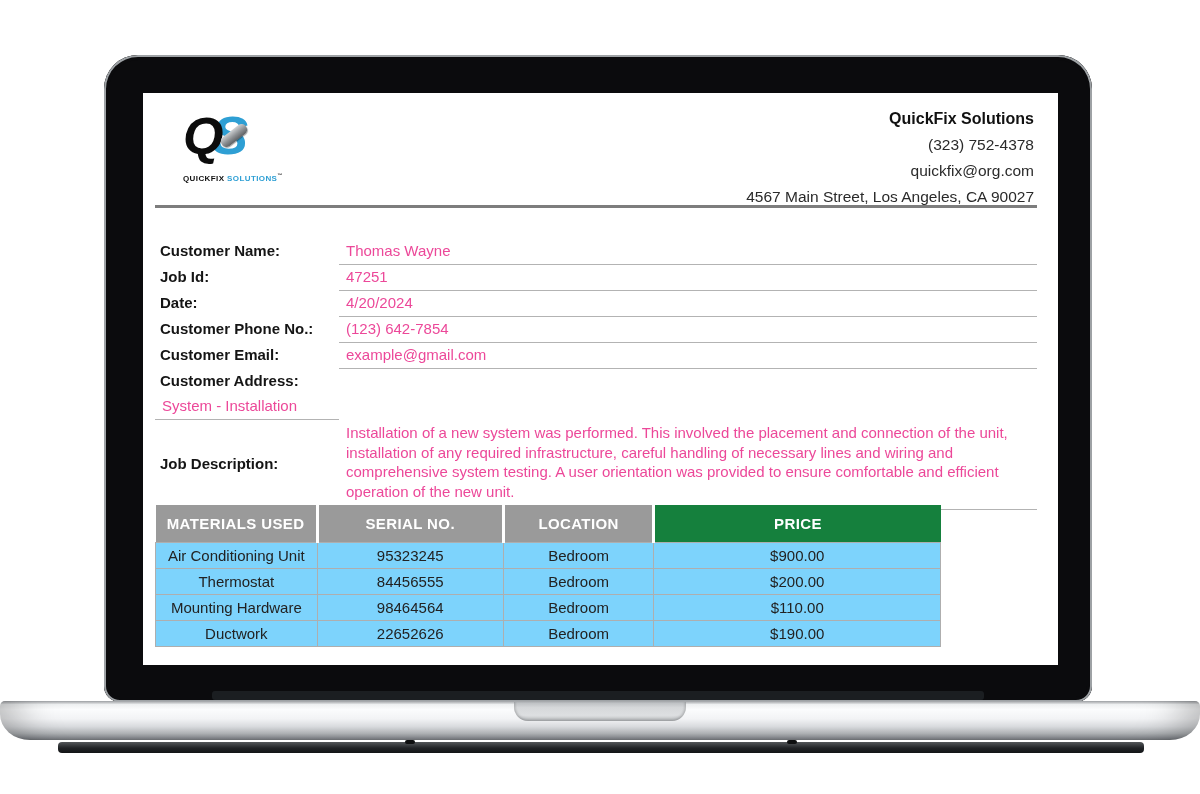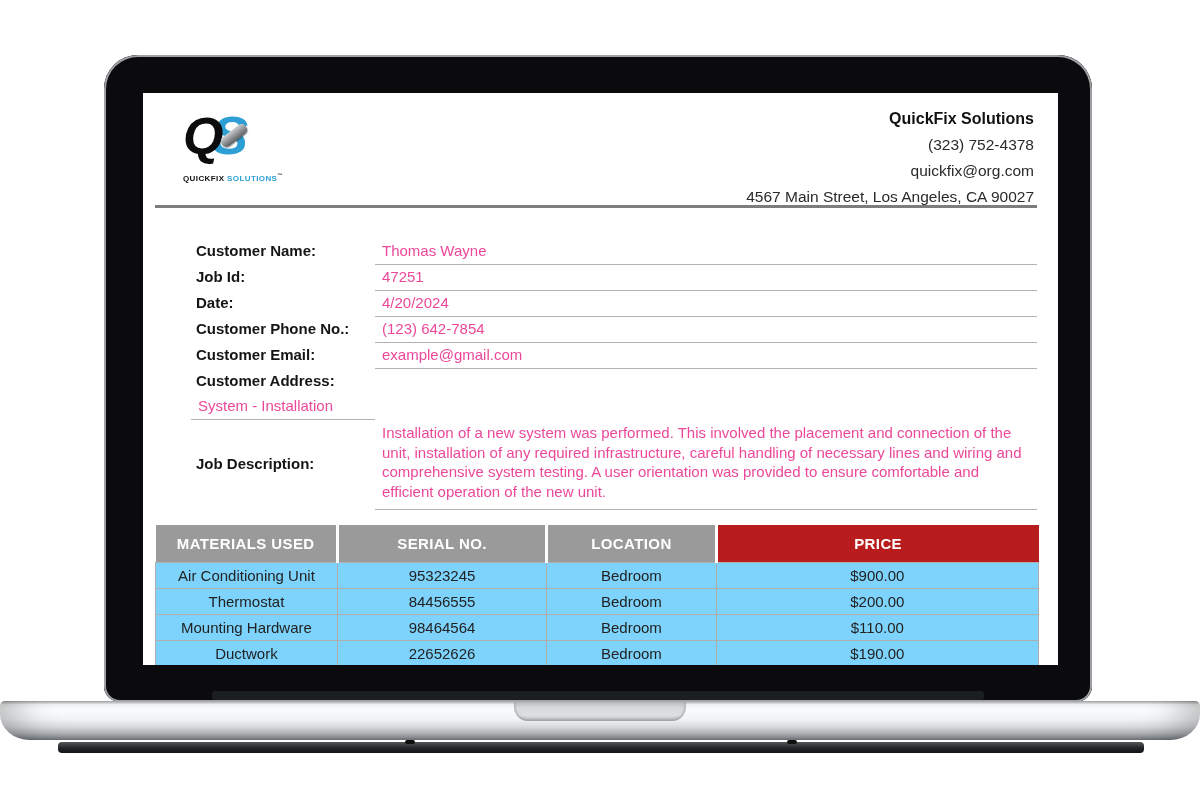--- a/index.html
+++ b/index.html
@@ -38,29 +38,29 @@
   .logo-roller{position:absolute;left:36px;top:22px;width:30px;height:11px;z-index:3;
           background:linear-gradient(180deg,#cfd2d4 0%,#8d9093 55%,#5e6164 100%);
           border-radius:5px;transform:rotate(-38deg);box-shadow:0 1px 1px rgba(0,0,0,.4);}
   .logo-caption{margin-top:2px;font-size:8px;font-weight:700;letter-spacing:.4px;white-space:nowrap;}
   .logo-caption .tm{font-size:5px;vertical-align:super;}
   .company-info{position:absolute;right:24px;top:13px;text-align:right;font-size:15.5px;
                 line-height:26px;color:#2a2a2a;}
   .company-name{font-weight:700;font-size:16px;color:#111;}
   .divider{position:absolute;left:12px;right:21px;top:112px;height:3px;background:#7d7d7d;}
 
-  .fields{position:absolute;left:12px;right:21px;top:146px;margin-left:36px;}
+  .fields{position:absolute;left:12px;right:21px;top:146px;}
   .frow{display:grid;grid-template-columns:184px 1fr;}
   .flabel{font-weight:700;font-size:15px;color:#151515;padding:3px 0 4px 5px;line-height:18px;}
   .fval{font-size:15px;color:#ec4899;padding:3px 6px 4px 7px;line-height:18px;
         border-bottom:1px solid #b3b3b3;}
   .frow.desc .flabel{align-self:center;}
   .frow.desc .fval{line-height:19.7px;padding-bottom:7px;}
 
-  table.materials{position:absolute;left:12px;right:21px;top:432px;width:884px;
+  table.materials{position:absolute;left:12px;right:21px;top:412px;width:786px;
         border-collapse:collapse;table-layout:fixed;}
   table.materials th{color:#fff;font-size:15px;font-weight:700;letter-spacing:.4px;
         height:35px;text-align:center;border-right:3px solid #fff;}
   table.materials th:last-child{border-right:none;}
   table.materials td{font-size:15px;color:#222;text-align:center;padding:4px 6px 3px;
         line-height:18px;border:1px solid #aeaeae;background:#7dd3fc;}
   col.c1{width:20.6%;} col.c2{width:23.7%;} col.c3{width:19.2%;} col.c4{width:36.5%;}
 </style>
 </head>
 <body>
@@ -136,21 +136,21 @@
               <col class="c1">
               <col class="c2">
               <col class="c3">
               <col class="c4">
             </colgroup>
           <thead>
               <tr id="mt-head">
                 <th style="background: rgb(154, 154, 154);">MATERIALS USED</th>
                 <th style="background: rgb(154, 154, 154);">SERIAL NO.</th>
                 <th style="background: rgb(154, 154, 154);">LOCATION</th>
-                <th style="background: #b91c1c; margin-top: 23px;">PRICE</th>
+                <th style="background: #15803d; margin-top: 23px;">PRICE</th>
               </tr>
             </thead>
           <tbody id="mt-body">
               <tr>
                 <td>Air Conditioning Unit</td>
                 <td>95323245</td>
                 <td>Bedroom</td>
                 <td>$900.00</td>
               </tr>
               <tr>

